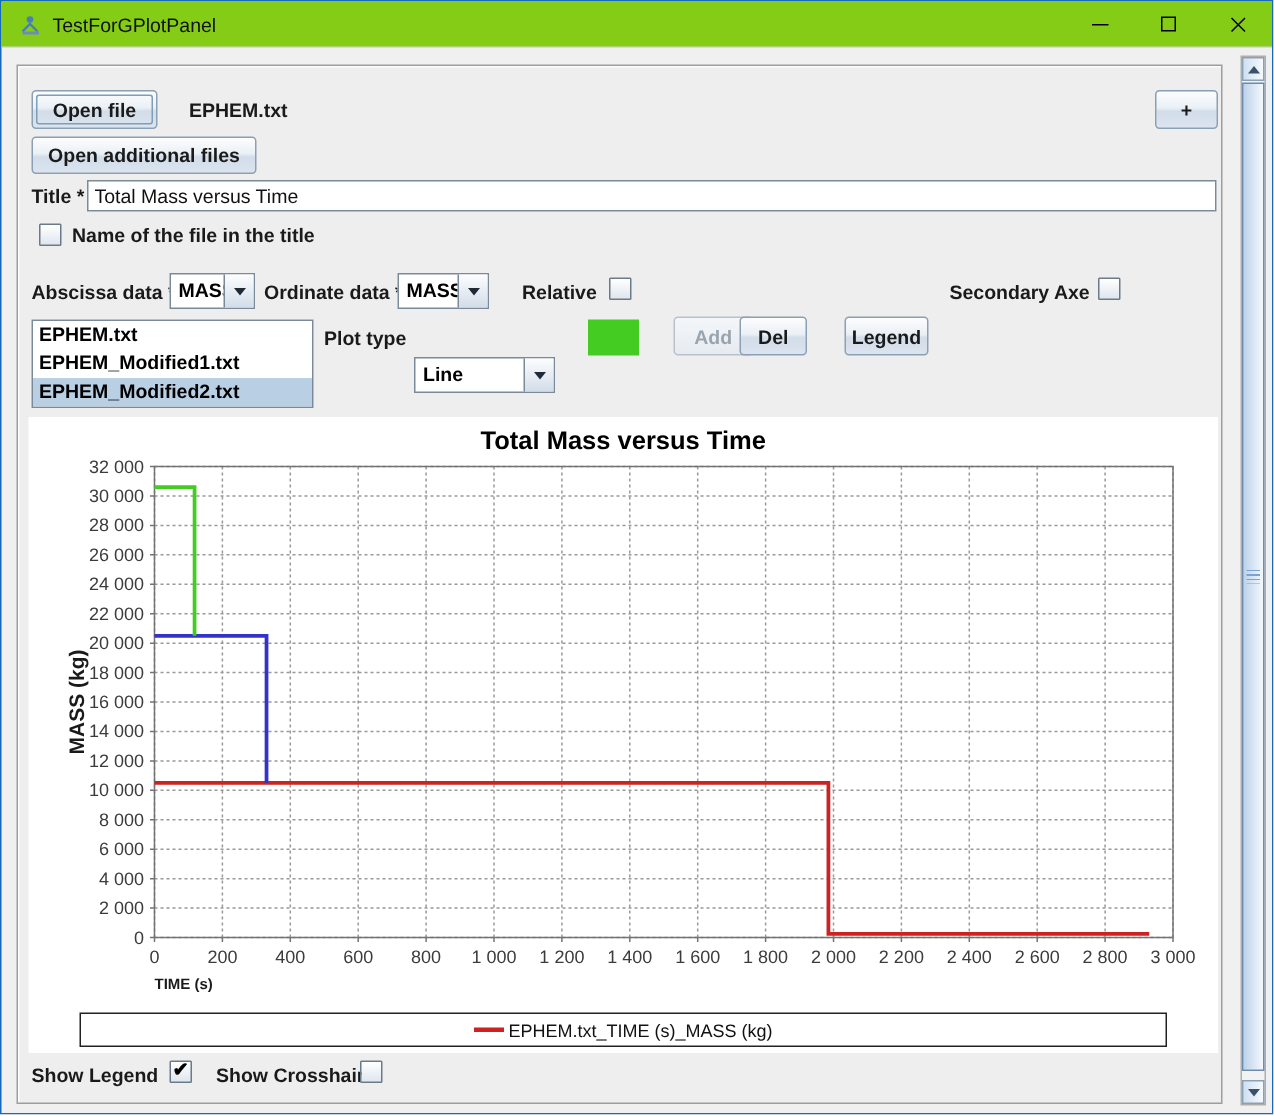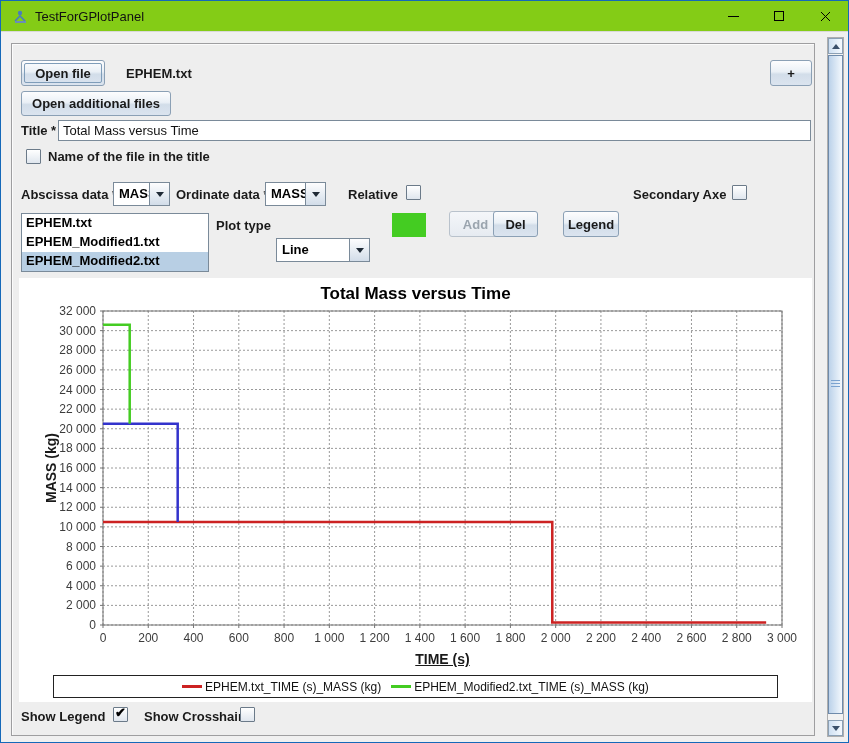--- a/index.html
+++ b/index.html
@@ -39,25 +39,25 @@
     background:linear-gradient(#fdfdfe,#d2dde9); display:flex; align-items:center; justify-content:center; }
   .tri-down { width:0; height:0; border-left:4px solid transparent; border-right:4px solid transparent; border-top:5px solid #1f2a36; }
   .tri-up { width:0; height:0; border-left:4px solid transparent; border-right:4px solid transparent; border-bottom:5px solid #3a506b; }
   .list { position:absolute; background:#fff; border:1px solid #7a8a99; overflow:hidden; }
   .list-item { height:19px; font-size:13px; font-weight:bold; padding:1px 0 0 4px; white-space:nowrap; }
   .list-item.selected { background:#b8cfe4; }
   
   #chart-panel { position:absolute; left:18px; top:277px; width:793px; height:424px; background:#ffffff; }
   #chart-title { position:absolute; top:6px; left:0; width:100%; text-align:center; font-size:17px; font-weight:bold; color:#000; }
   #plot-svg { position:absolute; left:0; top:0; }
-  #xaxis-label { position:absolute; left:84px; width:679px; top:373px; text-align:center; font-size:14px; font-weight:bold; color:#1a1a1a;text-decoration:underline; }
+  #xaxis-label { position:absolute; left:84px; width:679px; top:373px; text-align:left; font-size:10px; font-weight:bold; color:#1a1a1a; }
   #yaxis-label { position:absolute; left:-68px; top:182px; width:200px; text-align:center;
     transform:rotate(-90deg); font-size:14px; font-weight:bold; color:#1a1a1a; }
   #legend-box { position:absolute; left:34px; top:397px; width:725px; height:23px; border:1px solid #222;
-    display:flex; align-items:center; justify-content:center; gap:10px; font-size:12px; color:#111; white-space:nowrap; }
+    display:flex; align-items:center; justify-content:center; gap:10px; font-size:12px; color:#111; white-space:nowrap;flex-direction:column; }
   .legend-swatch { display:inline-block; width:20px; height:3px; margin-right:3px; vertical-align:middle; }
   .legend-entry { display:flex; align-items:center; }
   
   #scrollbar { position:absolute; right:4px; top:36px; width:17px; height:700px; background:#f2f2f2; border:1px solid #aeaeae; }
   .sb-btn { position:absolute; left:0; width:15px; height:16px; background:linear-gradient(90deg,#cfe0f2,#f4f9fe);
     border:1px solid #8ba0b5; display:flex; align-items:center; justify-content:center; }
   #sb-thumb { position:absolute; left:0; top:17px; width:15px; height:659px;
     background:linear-gradient(90deg,#bcd2ea,#f3f8fd); border:1px solid #6f8bab; }
   #sb-grip { position:absolute; left:2px; top:50%; width:9px; height:9px; margin-top:-5px;
     background:repeating-linear-gradient(#7ba3d0 0 1px, transparent 1px 3px); }
@@ -250,24 +250,20 @@
         <polyline points="84,145.84375 158.69,145.84375 158.69,243.96875" fill="none" stroke="#3333cc" stroke-width="2.5"></polyline>
         <polyline points="84,46.73750000000001 110.70733333333334,46.73750000000001 110.70733333333334,145.84375" fill="none" stroke="#44cc22" stroke-width="2.5"></polyline>
       </svg>
     <div id="xaxis-label">TIME (s)</div>
     <div id="yaxis-label">MASS (kg)</div>
     <div id="legend-box">
         <span class="legend-entry">
           <span class="legend-swatch" style="background: rgb(204, 34, 34);"></span>
           <span>EPHEM.txt_TIME (s)_MASS (kg)</span>
         </span>
-        <span class="legend-entry">
-          <span class="legend-swatch" style="background: rgb(68, 204, 34);"></span>
-          <span>EPHEM_Modified2.txt_TIME (s)_MASS (kg)</span>
-        </span>
       </div>
   </div>
 
   <span class="lbl" style="left:20px;top:708px;">Show Legend</span>
   <div class="checkbox checked" style="left:112px;top:706px;">
     <span class="check-icon">✔</span>
   </div>
   <span class="lbl" style="left:143px;top:708px;">Show Crosshair</span>
   <div class="checkbox" style="left:239px;top:706px;">
     

